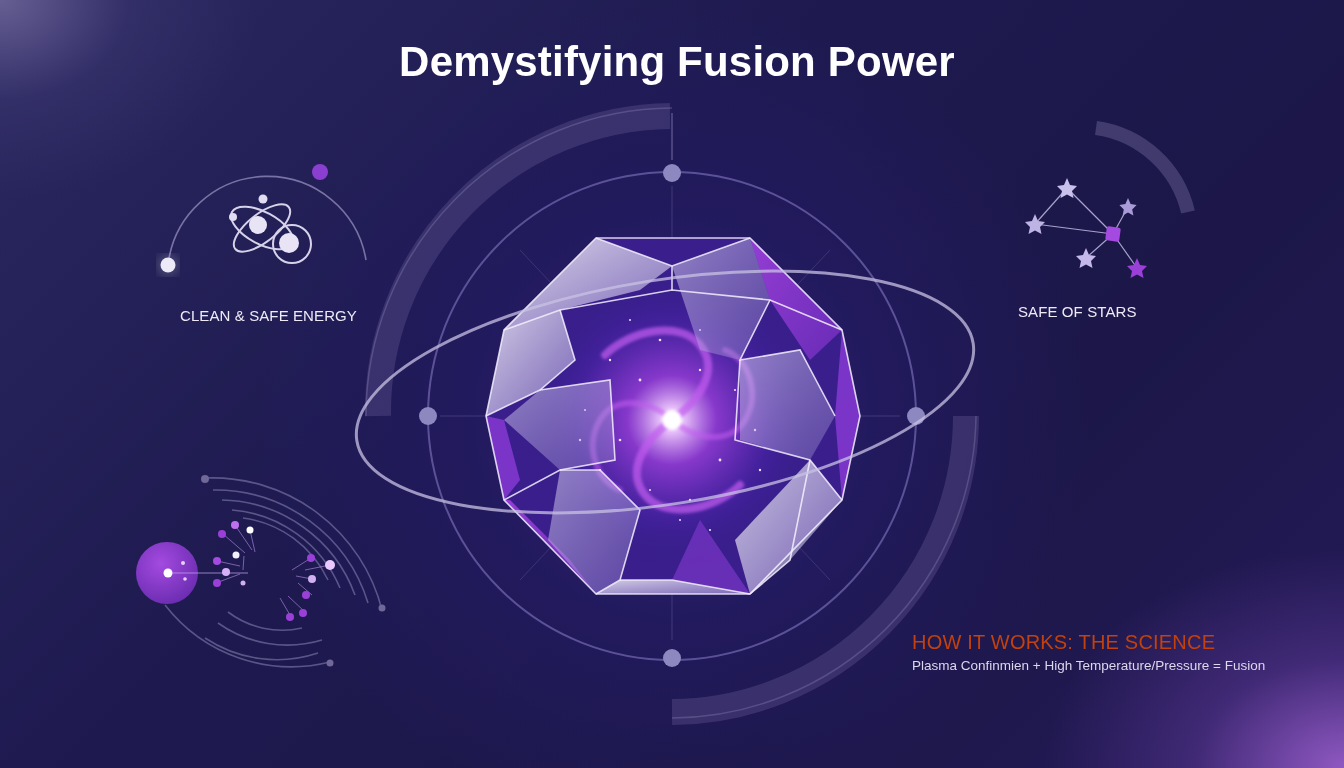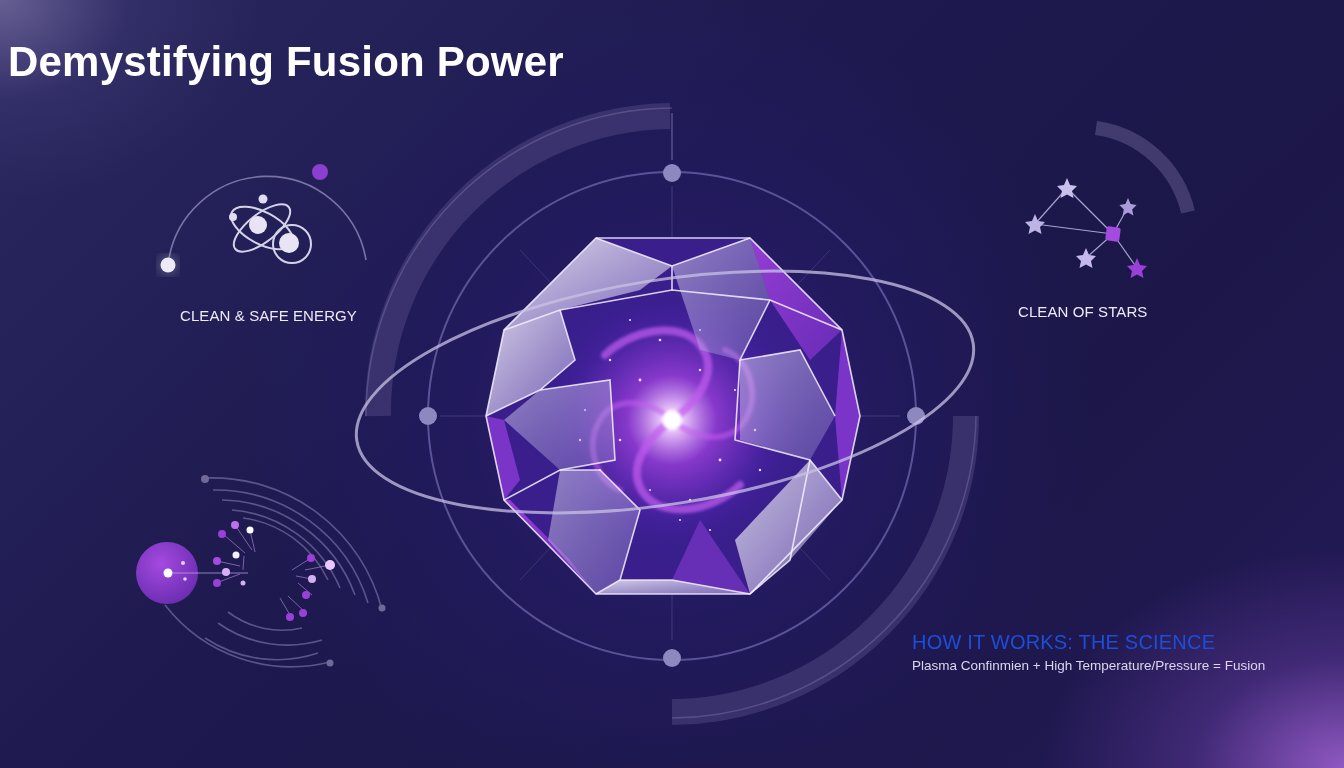--- a/index.html
+++ b/index.html
@@ -7,32 +7,32 @@
     width: 1344px; height: 768px; overflow: hidden; position: relative;
     font-family: "Liberation Sans", "DejaVu Sans", sans-serif;
     background:
       radial-gradient(ellipse 260px 200px at 0px 0px, rgba(150,140,190,0.55), rgba(80,70,130,0.25) 50%, rgba(0,0,0,0) 100%),
       radial-gradient(ellipse 300px 220px at 1344px 768px, rgba(180,110,230,0.75), rgba(120,70,180,0.35) 50%, rgba(0,0,0,0) 100%),
       radial-gradient(circle 420px at 672px 420px, #2c1f72 0%, #221a5e 45%, rgba(0,0,0,0) 100%),
       linear-gradient(135deg, #2a2860 0%, #1e1a50 40%, #1c1748 70%, #241a58 100%);
   }
   #scene { position: absolute; left: 0; top: 0; width: 1344px; height: 768px; }
   .title {
-    position: absolute; left: 8px; width: 1322px; top: 38px; 
+    position: absolute; left: 16px; width: 1322px; top: 38px; text-align: center;
     font-family: "Liberation Sans", sans-serif; font-weight: bold;
     font-size: 42px; color: #ffffff; letter-spacing: 0.2px;
   }
   .label {
     position: absolute; color: #eeeaf8; font-family: "Liberation Sans", sans-serif;
     font-size: 15px; letter-spacing: 0.1px;
   }
   .label-clean { left: 180px; top: 307px; }
   .label-stars { left: 1018px; top: 303px; }
   .science-title {
-    position: absolute; left: 912px; top: 631px; color: #1d4ed8;
+    position: absolute; left: 912px; top: 631px; color: #c2410c;
     font-family: "Liberation Sans", sans-serif; font-size: 20px; letter-spacing: 0.2px;
   }
   .science-sub {
     position: absolute; left: 912px; top: 658px; color: #dcd6ee;
     font-family: "Liberation Sans", sans-serif; font-size: 13.5px;
   }
 </style>
 </head>
 <body>
 
@@ -249,16 +249,16 @@
       <circle cx="306" cy="595" r="4" fill="#9a40d8"></circle>
       <circle cx="303" cy="613" r="4" fill="#9a40d8"></circle>
       <circle cx="290" cy="617" r="4" fill="#9a40d8"></circle>
     </g>
   </g>
 </svg>
 
 <div class="title">Demystifying Fusion Power</div>
 
 <div class="label label-clean">CLEAN &amp; SAFE ENERGY</div>
-<div class="label label-stars">CLEAN OF STARS</div>
+<div class="label label-stars">SAFE OF STARS</div>
 
 <div class="science-title">HOW IT WORKS: THE SCIENCE</div>
 <div class="science-sub">Plasma Confinmien + High Temperature/Pressure = Fusion</div>
 
 </body></html>

